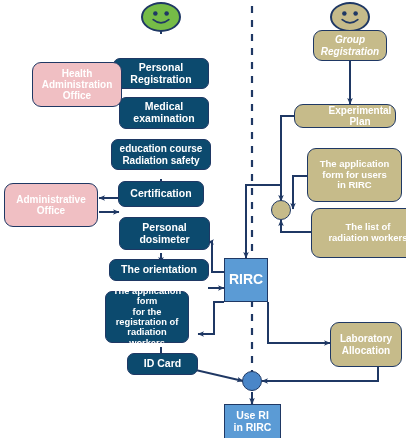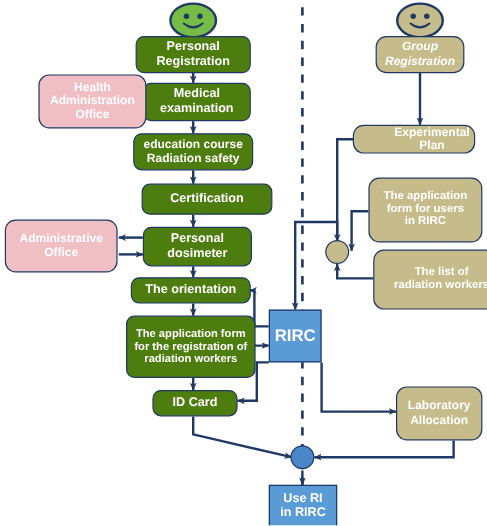--- a/index.html
+++ b/index.html
@@ -3,21 +3,21 @@
 <meta charset="utf-8">
 <style>
   html,body{margin:0;padding:0;background:#ffffff;}
   body{width:406px;height:438px;font-family:"Liberation Sans",sans-serif;}
   #canvas{position:relative;width:406px;height:438px;overflow:hidden;background:#fff;}
   svg#wires{position:absolute;left:0;top:0;width:406px;height:438px;}
 
   .node{position:absolute;box-sizing:border-box;display:flex;align-items:center;
         justify-content:center;text-align:center;color:#ffffff;font-weight:bold;
         border:1.6px solid #1f3864;line-height:1.12;}
-  .green{background:#4d7c0f;border-radius:7px;}
+  .green{background:#0c4a6e;border-radius:7px;margin-top:28px;}
   .pink{background:#f0bfc3;border-radius:9px;}
   .tan{background:#c6bb8a;border-radius:9px;}
   .blue{background:#5b9bd5;border-radius:0px;}
   .node span{display:block;padding:0 3px;}
 
   .head{position:absolute;border:2px solid #1f3864;border-radius:50%;box-sizing:border-box;}
   .head.green-h{background:#76bc47;}
   .head.tan-h{background:#c6bb8a;}
   .face{position:absolute;left:0;top:0;width:100%;height:100%;}
 
@@ -127,21 +127,21 @@
     </span>
   </div>
 
   <div class="node green" style="left:111px;top:111px;width:100px;height:31px;font-size:10px;">
     <span>
       <span>education course</span>
       <span>Radiation safety</span>
     </span>
   </div>
 
-  <div class="node green" style="left:118px;top:153px;width:109px;height:26px;font-size:10.5px;">
+  <div class="node green" style="left:118px;top:153px;width:86px;height:26px;font-size:10.5px;">
     <span>Certification</span>
   </div>
 
   <div class="node pink" style="left:4px;top:183px;width:94px;height:44px;font-size:10px;">
     <span>
       <span>Administrative</span>
       <span>Office</span>
     </span>
   </div>
 
@@ -149,21 +149,21 @@
     <span>
       <span>Personal</span>
       <span>dosimeter</span>
     </span>
   </div>
 
   <div class="node green" style="left:109px;top:231px;width:100px;height:22px;font-size:10.5px;">
     <span>The orientation</span>
   </div>
 
-  <div class="node green" style="left:105px;top:263px;width:108px;height:52px;font-size:9.3px;">
+  <div class="node green" style="left:105px;top:263px;width:84px;height:52px;font-size:9.3px;">
     <span>
       <span>The application form</span>
       <span>for the registration of</span>
       <span>radiation workers</span>
     </span>
   </div>
 
   <div class="node green" style="left:127px;top:325px;width:71px;height:22px;font-size:10.5px;">
     <span>ID Card</span>
   </div>

